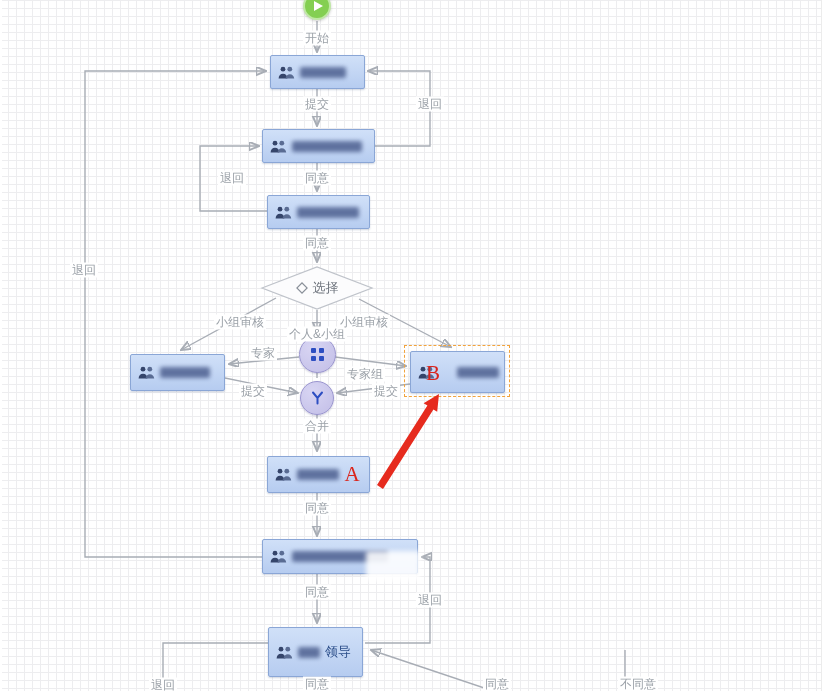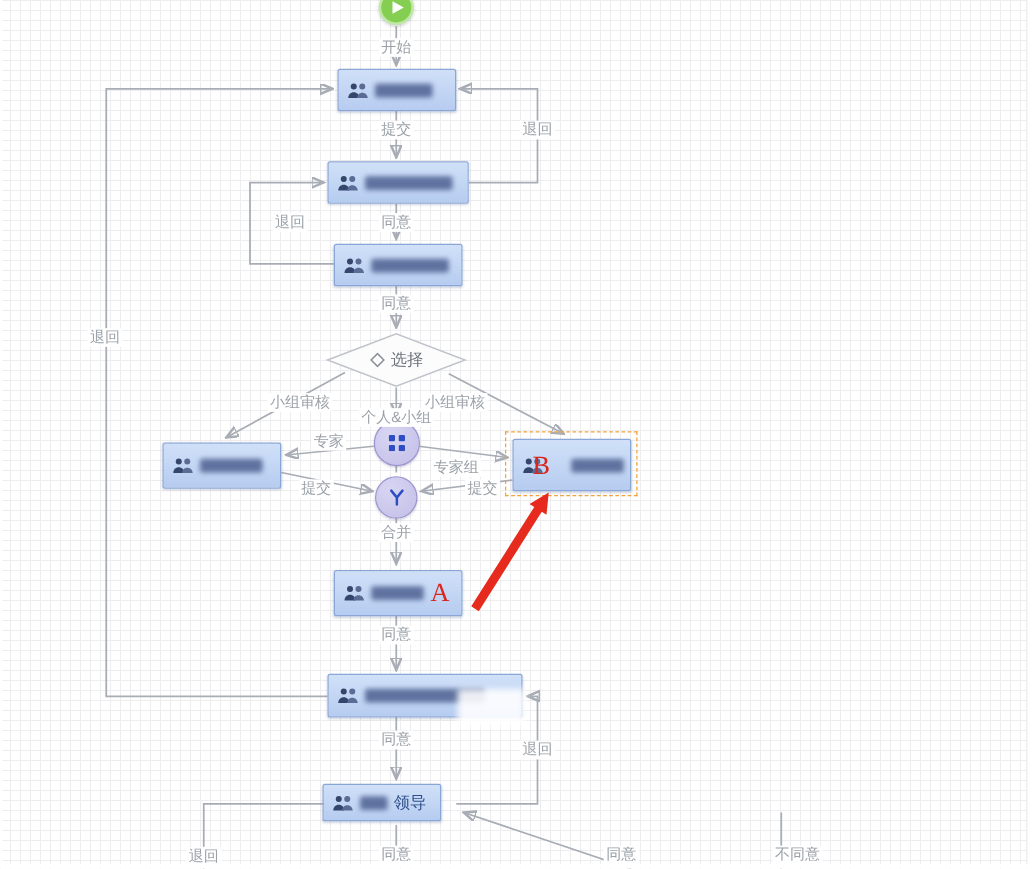--- a/index.html
+++ b/index.html
@@ -224,21 +224,21 @@
         </g>
         <g fill="#5a6c93">
           <circle cx="11.8" cy="3.2" r="2.4"></circle>
           <path d="M7.6 12.4c.2-2.4 1.9-4.2 4.2-4.2 2.4 0 4.2 1.8 4.4 4.2z"></path>
         </g>
       </svg>
     <span class="blur-block" style="width:96px"></span>
   </div>
   <div class="smudge" style="left:366px;top:551px;width:54px;height:30px"></div>
 
-  <div class="node" style="left:258px;top:627px;width:95px;height:30px">
+  <div class="node" style="left:268px;top:627px;width:95px;height:50px">
     <svg class="picon" width="17" height="13" viewBox="0 0 17 13">
         <g fill="#35456b">
           <circle cx="5" cy="3.2" r="2.4"></circle>
           <path d="M.6 12.4c0-2.8 1.9-4.6 4.4-4.6s4.4 1.8 4.4 4.6z"></path>
         </g>
         <g fill="#5a6c93">
           <circle cx="11.8" cy="3.2" r="2.4"></circle>
           <path d="M7.6 12.4c.2-2.4 1.9-4.2 4.2-4.2 2.4 0 4.2 1.8 4.4 4.2z"></path>
         </g>
       </svg>

